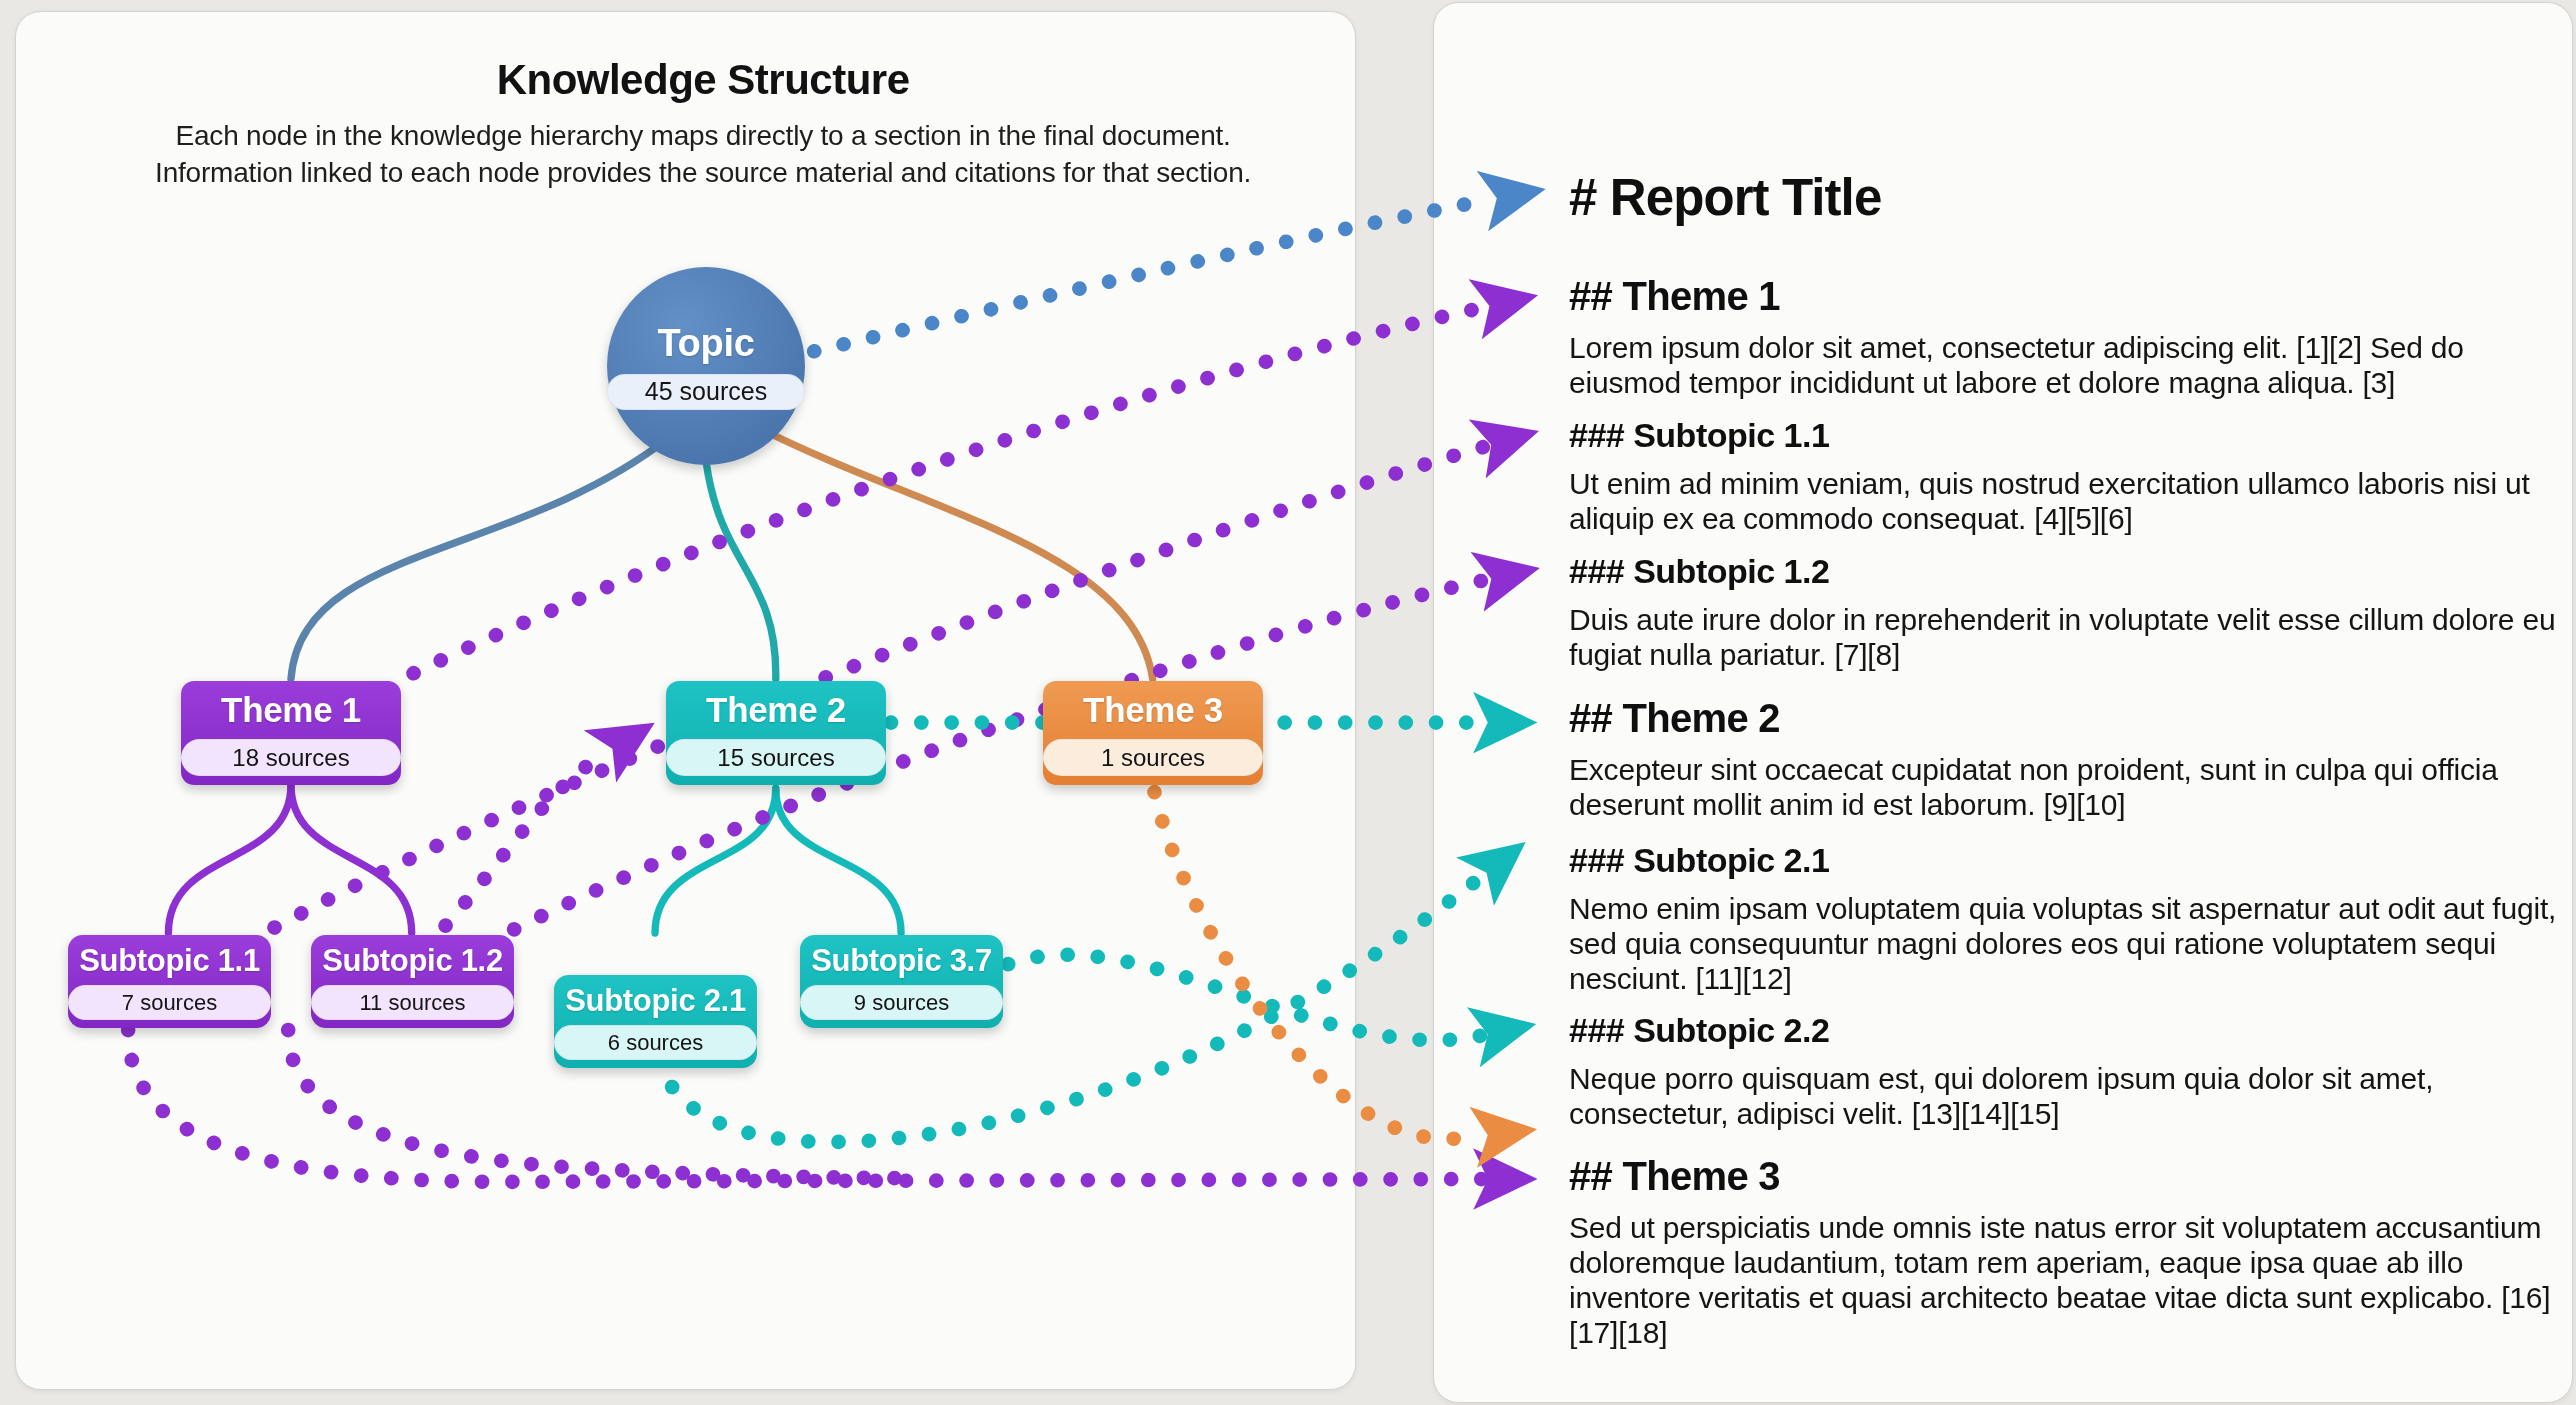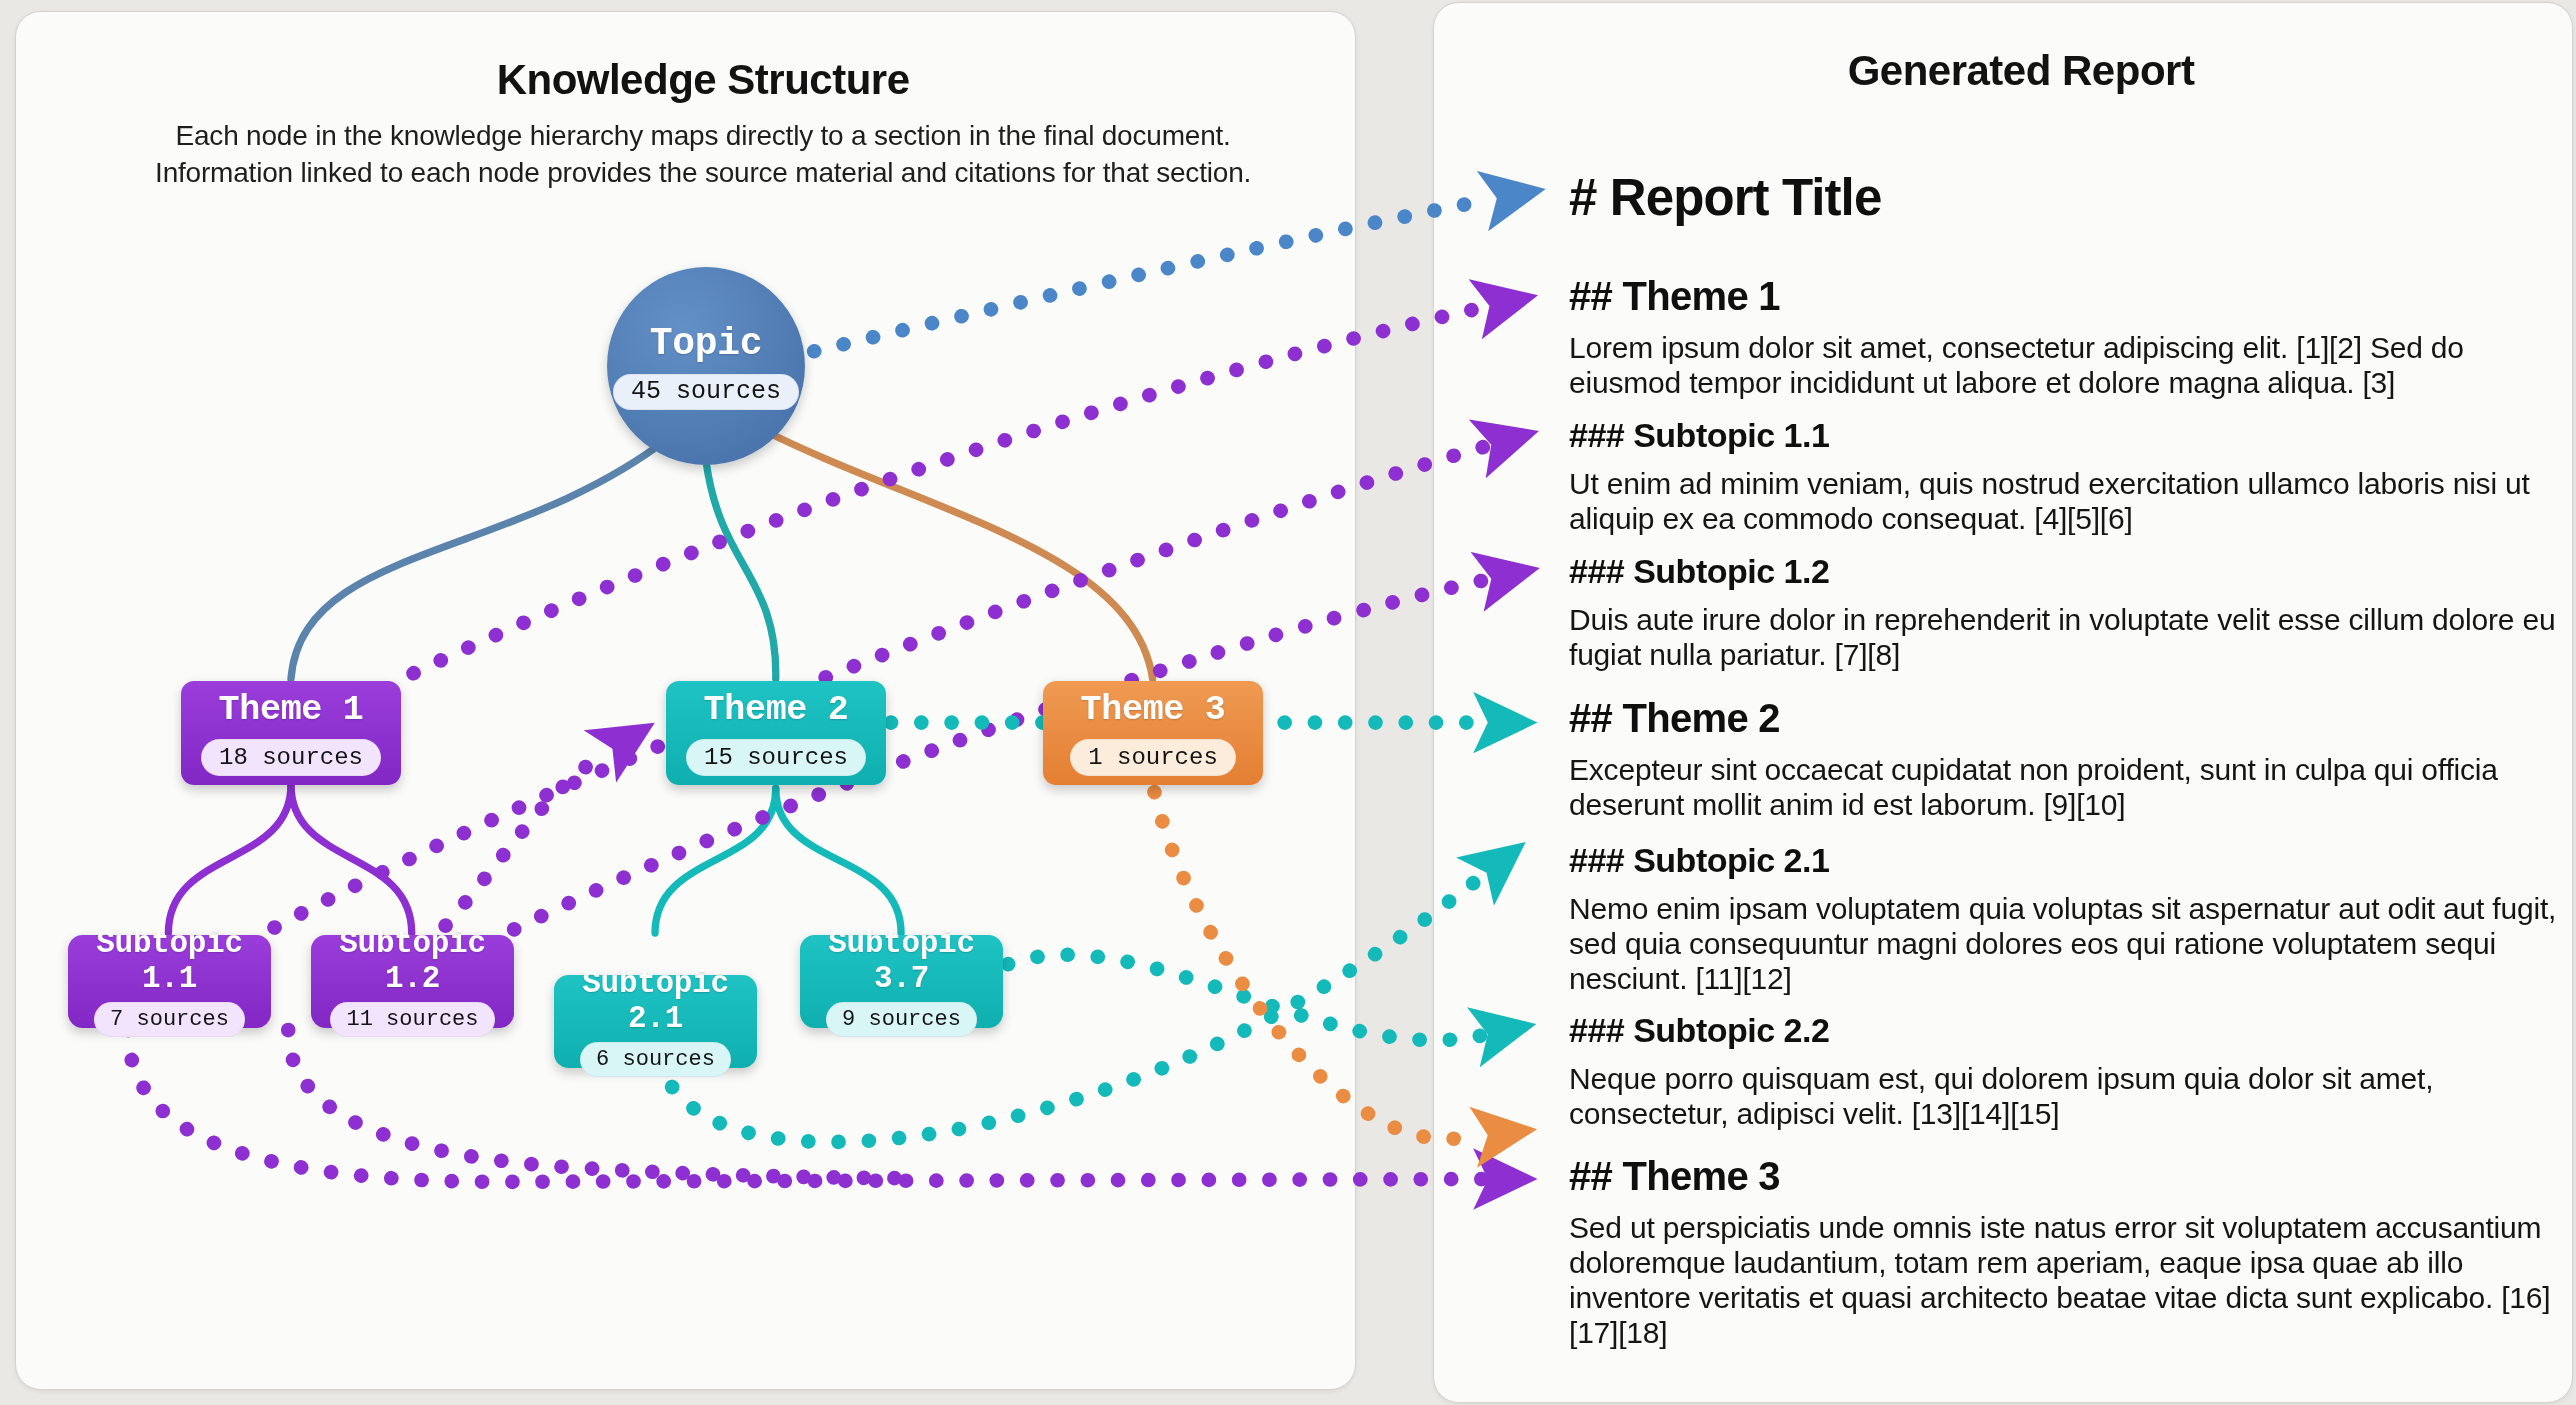--- a/index.html
+++ b/index.html
@@ -32,24 +32,23 @@
   #left-card .panel-title{margin-top:44px;}
   #right-card .panel-title{margin-top:44px;}
   .panel-subtitle{
     margin:12.8px auto 0; max-width:1198px; text-align:center;
     font-size:28px; line-height:37px; color:#1e1e1e; letter-spacing:-0.2px;
   }
 
   
   .node{
     position:absolute; z-index:3;
-    display:flex; flex-direction:column; align-items:center; justify-content:center;
+    display:flex; flex-direction:column; justify-content:center;
     gap:9.1px; color:#fff; text-align:center;
     box-shadow:0 4.6px 11px rgba(0,0,0,.20);
-    font-family:Liberation Mono, monospace;
   }
   .node-label{font-weight:bold; letter-spacing:-0.3px; text-shadow:0 0.9px 1.8px rgba(0,0,0,.18);}
   .badge{
     background:#f4f1fb; color:#141414; border-radius:914px;
     padding:4.6px 18.3px; font-size:24px; line-height:27.4px; white-space:nowrap;
     box-shadow:inset 0 0 0 0.9px rgba(0,0,0,.05);
   }
   #node-topic{
     left:607px; top:267px; width:198px; height:198px; border-radius:50%;
     background:radial-gradient(circle at 38% 30%, #6390c7, #4a76ad 75%);
@@ -110,21 +109,20 @@
 </style>
 </head>
 <body>
 
 <div class="card" id="left-card">
   <div class="panel-title">Knowledge Structure</div>
   <div class="panel-subtitle">Each node in the knowledge hierarchy maps directly to a section in the final document. Information linked to each node provides the source material and citations for that section.</div>
 </div>
 
 <div class="card" id="right-card">
-  <div class="panel-title">Generated Report</div>
 
   <div class="report-section" id="section-report-title">
     <div class="md-h1"># Report Title</div>
   </div>
 
   <div class="report-section" id="section-theme1">
     <div class="md-h2">## Theme 1</div>
     <div class="md-body">Lorem ipsum dolor sit amet, consectetur adipiscing elit. [1][2] Sed do eiusmod tempor incididunt ut labore et dolore magna aliqua. [3]</div>
   </div>
 

